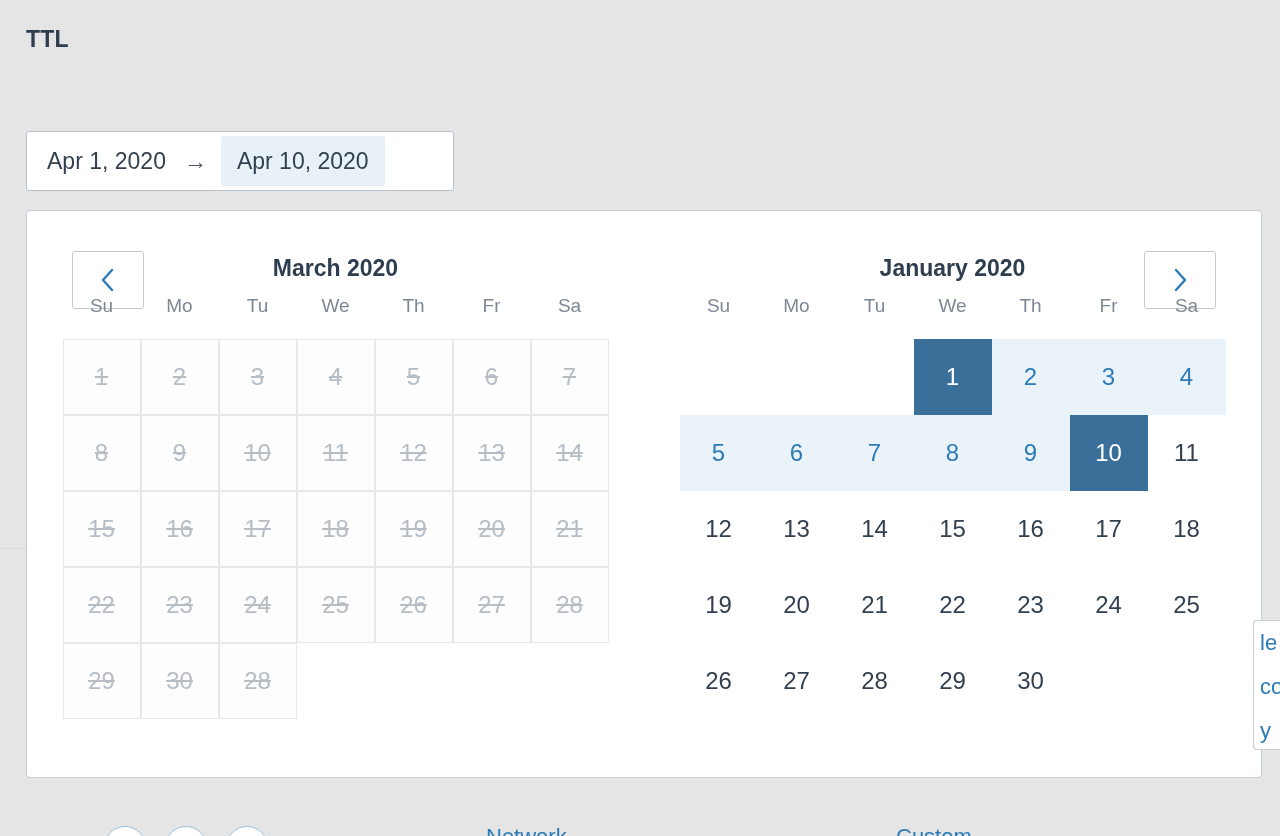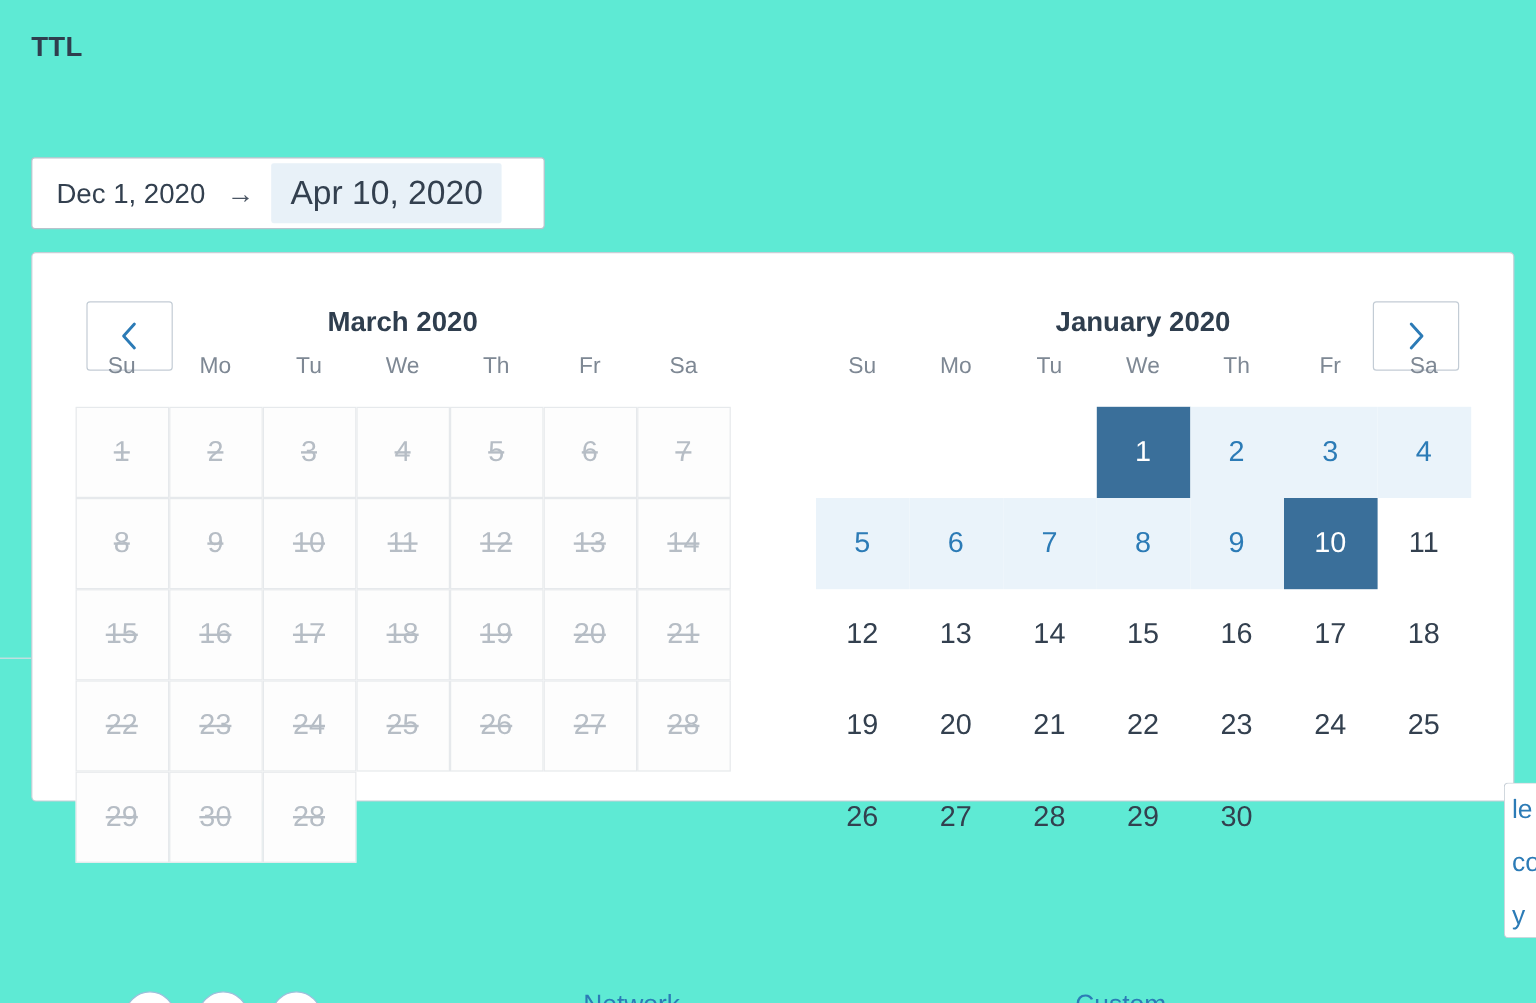--- a/index.html
+++ b/index.html
@@ -7,21 +7,21 @@
     padding: 0;
     background: #ffffff;
     font-family: "Liberation Sans", sans-serif;
     color: #2f3e4e;
   }
   .page {
     position: relative;
     width: 1280px;
     height: 836px;
     overflow: hidden;
-    background: #5eead4;
+    background: #e5e5e5;
   }
 
   
   .ttl-title {
     position: absolute;
     left: 26px;
     top: 26px;
     font-size: 23px;
     font-weight: bold;
     color: #2f3e4e;
@@ -57,38 +57,38 @@
     line-height: 58px;
     white-space: nowrap;
   }
   .range-arrow {
     font-size: 23px;
     color: #4a5563;
     padding: 0 10px 0 0;
     line-height: 58px;
   }
   .range-end {
-    font-size: 28px;
+    font-size: 23px;
     color: #33404f;
     background: #e8f1f8;
     height: 50px;
     line-height: 50px;
     padding: 0 16px;
     margin-left: 4px;
     white-space: nowrap;
     border-radius: 2px;
   }
 
   
   .calendar-popover {
     position: absolute;
     left: 26px;
     top: 210px;
     width: 1236px;
-    height: 458px;
+    height: 568px;
     border: 1px solid #c6ced6;
     border-radius: 4px;
     background: #fff;
     box-sizing: border-box;
   }
   .cal-nav {
     position: absolute;
     width: 70px;
     height: 56px;
     border: 1px solid #c3ccd5;
@@ -177,21 +177,20 @@
     left: 1253px;
     top: 620px;
     width: 27px;
     height: 130px;
     border: 1px solid #c6ced6;
     border-right: none;
     border-radius: 4px 0 0 4px;
     background: #fff;
     box-sizing: border-box;
     overflow: hidden;
-    margin-top: 32px;
   }
   .right-card-text {
     font-size: 22px;
     color: #2c7bb6;
     padding-left: 6px;
     line-height: 44px;
     white-space: nowrap;
   }
   .bottom-circles {
     position: absolute;
@@ -221,21 +220,21 @@
 </head>
 <body>
 
 <div class="page">
 
   <div class="bg-line"></div>
 
   <div class="ttl-title">TTL</div>
 
   <div class="range-input">
-    <span class="range-start">Dec 1, 2020</span>
+    <span class="range-start">Apr 1, 2020</span>
     <span class="range-arrow">→</span>
     <span class="range-end">Apr 10, 2020</span>
   </div>
 
   <div class="calendar-popover">
 
     <div class="cal-nav prev">
       <span>
         <svg width="18" height="26" viewBox="0 0 18 26" aria-hidden="true">
           <polyline points="13,3 4,13 13,23" fill="none" stroke="#2c7bb6" stroke-width="2.4" stroke-linecap="round" stroke-linejoin="round"></polyline>

